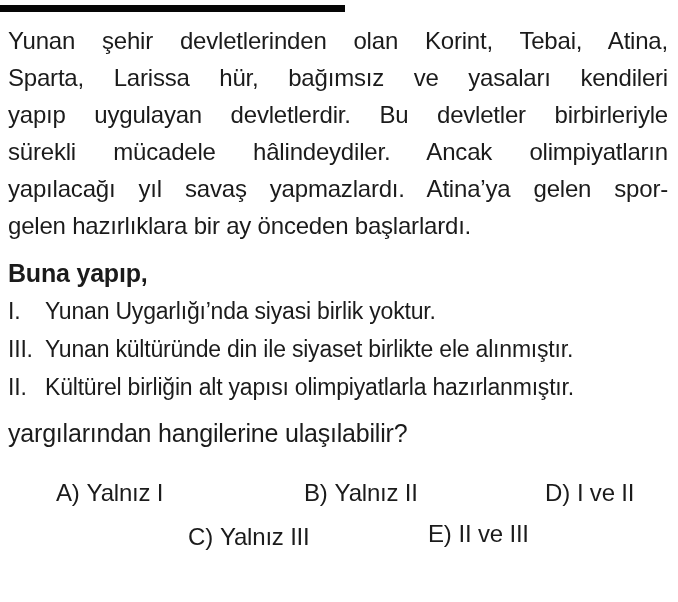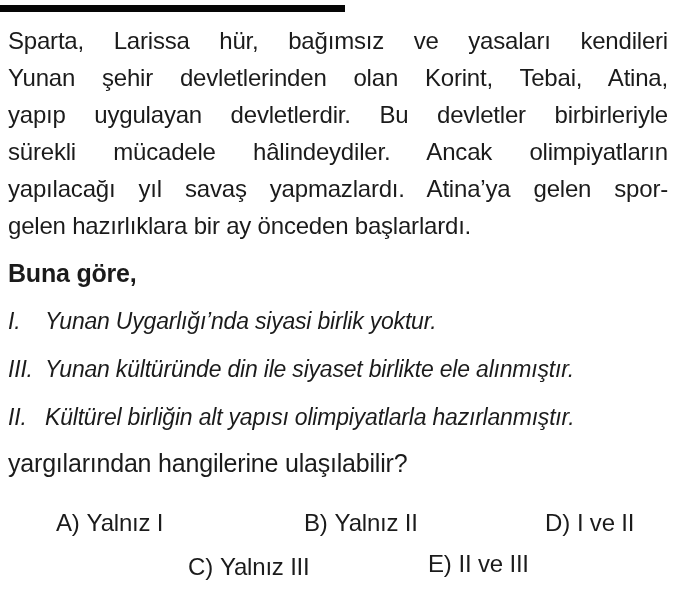--- a/index.html
+++ b/index.html
@@ -38,25 +38,24 @@
     text-align-last: left;
   }
   .lead-in {
     margin-top: 14px;
     font-size: 25px;
     line-height: 30px;
     font-weight: bold;
   }
   .statements { margin-top: 0; }
   .statement {
-    margin-top: 18px;
+    margin-top: 8px;
     font-size: 23px;
     line-height: 30px;
     white-space: nowrap;
-    font-style: italic;
   }
   .statement .numeral {
     display: inline-block;
     width: 37px;
   }
   .prompt-line {
     margin-top: 16px;
     font-size: 25px;
     line-height: 30px;
     font-weight: normal;
@@ -85,35 +84,35 @@
 <body>
 
 <div class="page">
 
   <div class="top-bar"></div>
 
   <div class="content">
 
     <div class="stem">
 
+        <div class="stem-line">Yunan şehir devletlerinden olan Korint, Tebai, Atina,</div>
+
         <div class="stem-line">Sparta, Larissa hür, bağımsız ve yasaları kendileri</div>
-
-        <div class="stem-line">Yunan şehir devletlerinden olan Korint, Tebai, Atina,</div>
 
         <div class="stem-line">yapıp uygulayan devletlerdir. Bu devletler birbirleriyle</div>
 
         <div class="stem-line">sürekli mücadele hâlindeydiler. Ancak olimpiyatların</div>
 
         <div class="stem-line">yapılacağı yıl savaş yapmazlardı. Atina’ya gelen spor-</div>
 
         <div class="stem-line">gelen hazırlıklara bir ay önceden başlarlardı.</div>
 
     </div>
 
-    <div class="lead-in">Buna göre,</div>
+    <div class="lead-in">Buna yapıp,</div>
 
     <div class="statements">
 
         <div class="statement">
           <span class="numeral">I.</span><span>Yunan Uygarlığı’nda siyasi birlik yoktur.</span>
         </div>
 
         <div class="statement">
           <span class="numeral">III.</span><span>Yunan kültüründe din ile siyaset birlikte ele alınmıştır.</span>
         </div>

